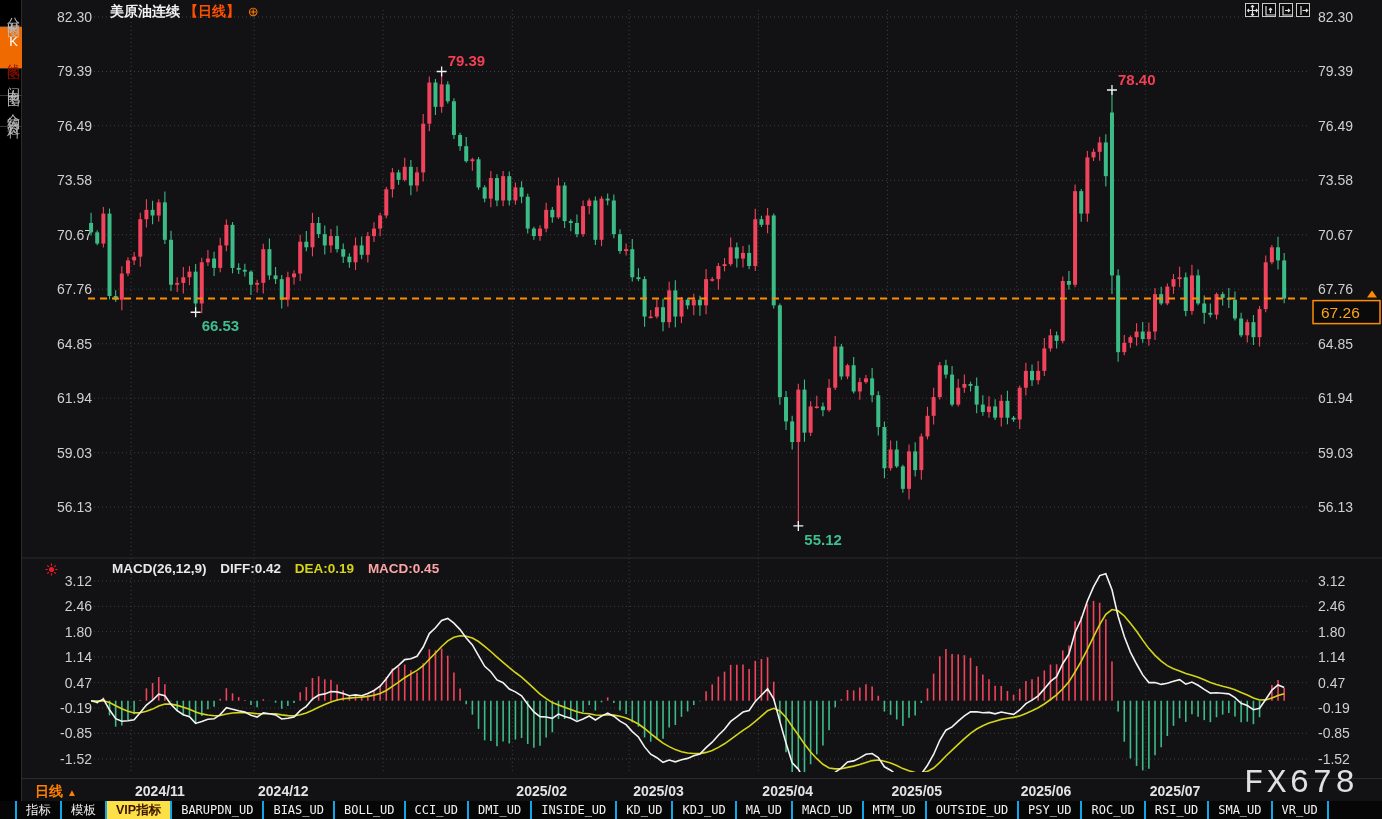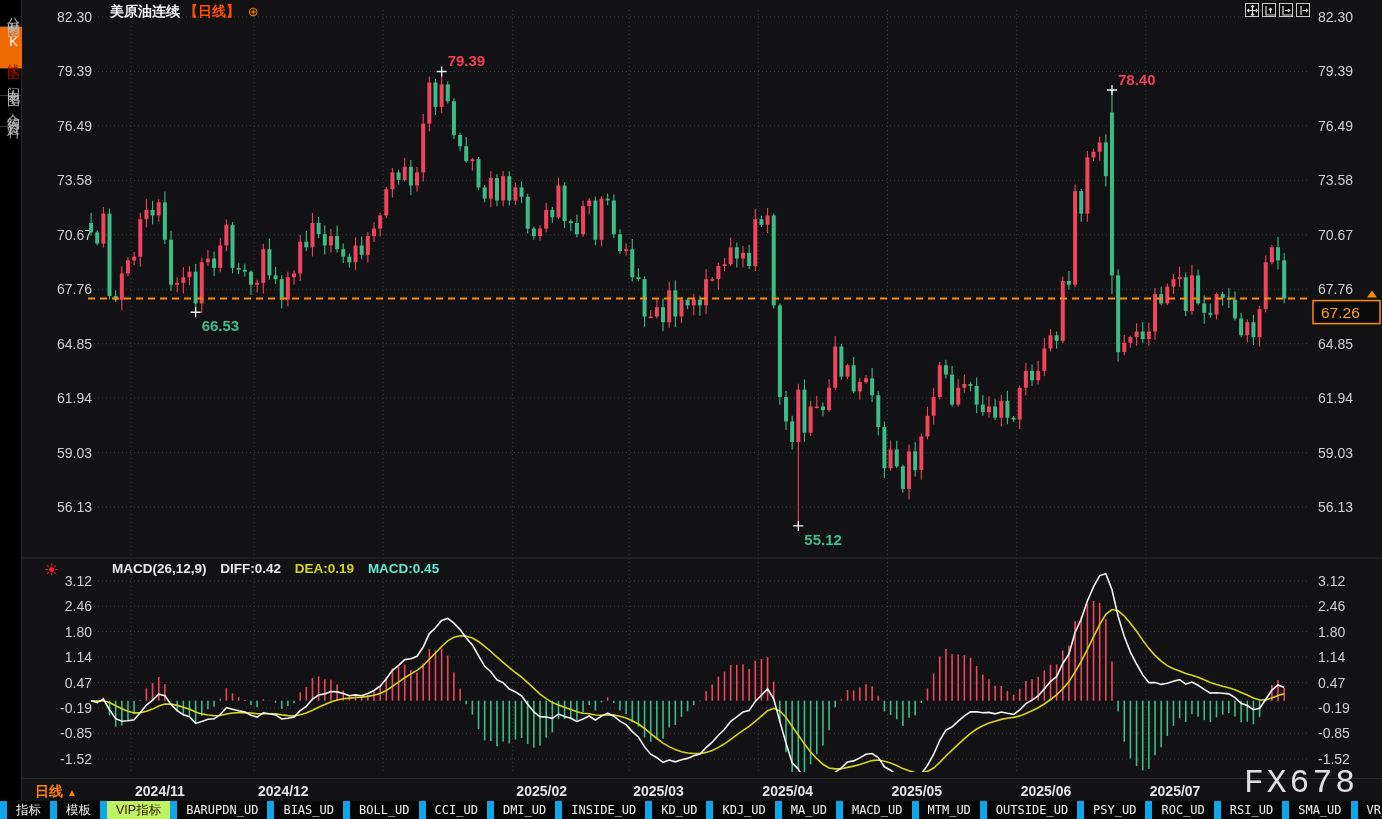--- a/index.html
+++ b/index.html
@@ -32,42 +32,42 @@
 
   
   #top-icons { position:absolute; right:72px; top:3px; display:flex; gap:3px; z-index:5; }
   .mini-btn { width:14px; height:14px; border:1px solid #c9c9c9; background:#0a0a0a;
               display:flex; align-items:center; justify-content:center; cursor:pointer; }
 
   
   #macd-header { position:absolute; left:90px; top:561px; z-index:5; font-size:13.5px;
                  font-weight:bold; white-space:nowrap; }
   #macd-header span { margin-right:10px; }
-  .mh-white { color:#e8e8e8; } .mh-yellow { color:#d4d418; } .mh-magenta { color:#5eead4; }
+  .mh-white { color:#e8e8e8; } .mh-yellow { color:#d4d418; } .mh-magenta { color:#fca5a5; }
 
   #indicator-icon { position:absolute; left:23px; top:562px; z-index:5; }
 
   
   #xaxis-row { position:absolute; left:22px; top:778px; width:1360px; height:36px;
                background:#121214; border-top:1px solid #2a2a2c; z-index:4; }
   #period-label { position:absolute; left:13px; top:4px; color:#ff7e00;
                   font-size:14px; font-weight:bold; cursor:pointer; }
   #period-arrow { font-size:10px; margin-left:4px; }
   .month-label { position:absolute; top:4px; color:#e4e4e4; font-size:14px;
                  font-weight:bold; white-space:nowrap; }
 
   
   #toolbar { position:absolute; left:0; top:801px; width:1382px; height:18px;
              background:#060606; display:flex; align-items:stretch; z-index:6; }
   .tb-cell { display:flex; align-items:center; justify-content:center;
-             padding:0 9px; border-right:7px solid #0ea5e9; color:#f0f0f0;
+             padding:0 9px; border-right:2px solid #0ea5e9; color:#f0f0f0;
              font-size:12.5px; cursor:pointer; white-space:nowrap; }
   .tb-cell.blank { width:17px; padding:0; }
   .tb-cell.mono { font-family:"DejaVu Sans Mono", monospace; font-size:12px; }
-  .tb-cell.active { background:#bef264; color:#3a1400; font-weight:normal; }
+  .tb-cell.active { background:#fde047; color:#3a1400; font-weight:bold; }
 
   
   #watermark { position:absolute; right:24px; bottom:17px; z-index:7;
                color:#e0e0e0; font-size:33px; letter-spacing:3px;
                font-family:Liberation Mono, monospace; }
 </style>
 </head>
 <body>
 
 <div id="app">

